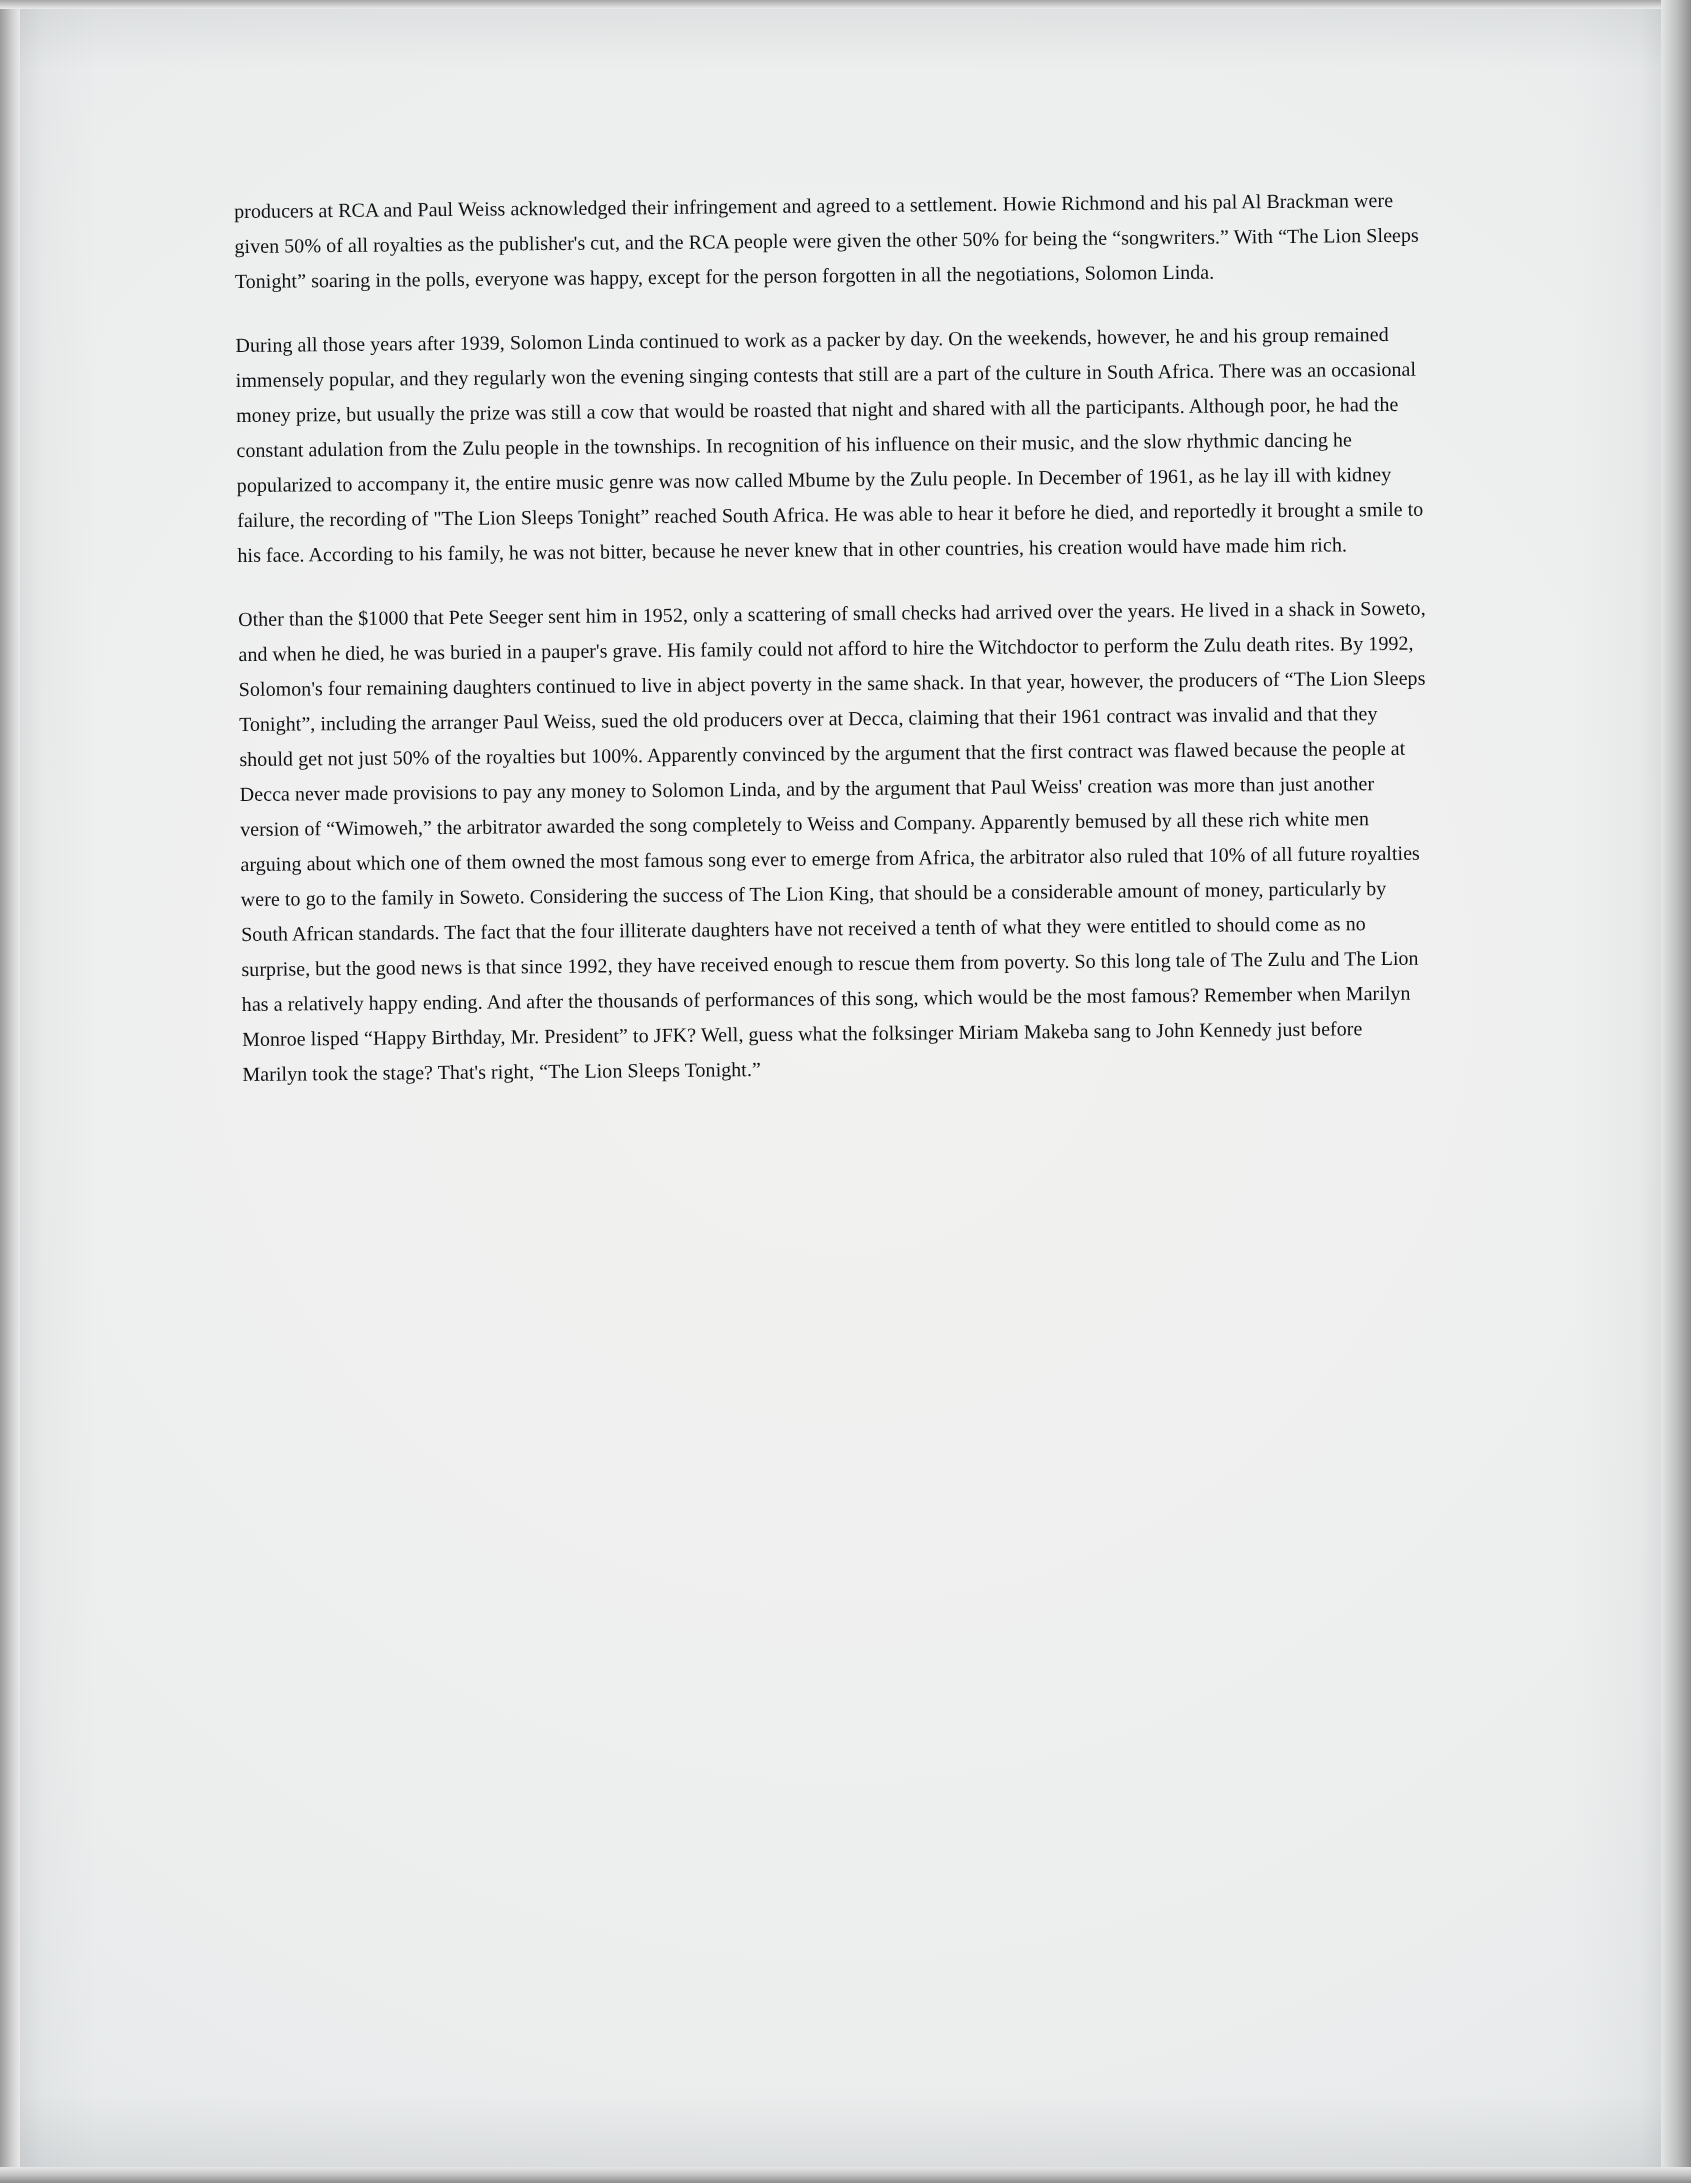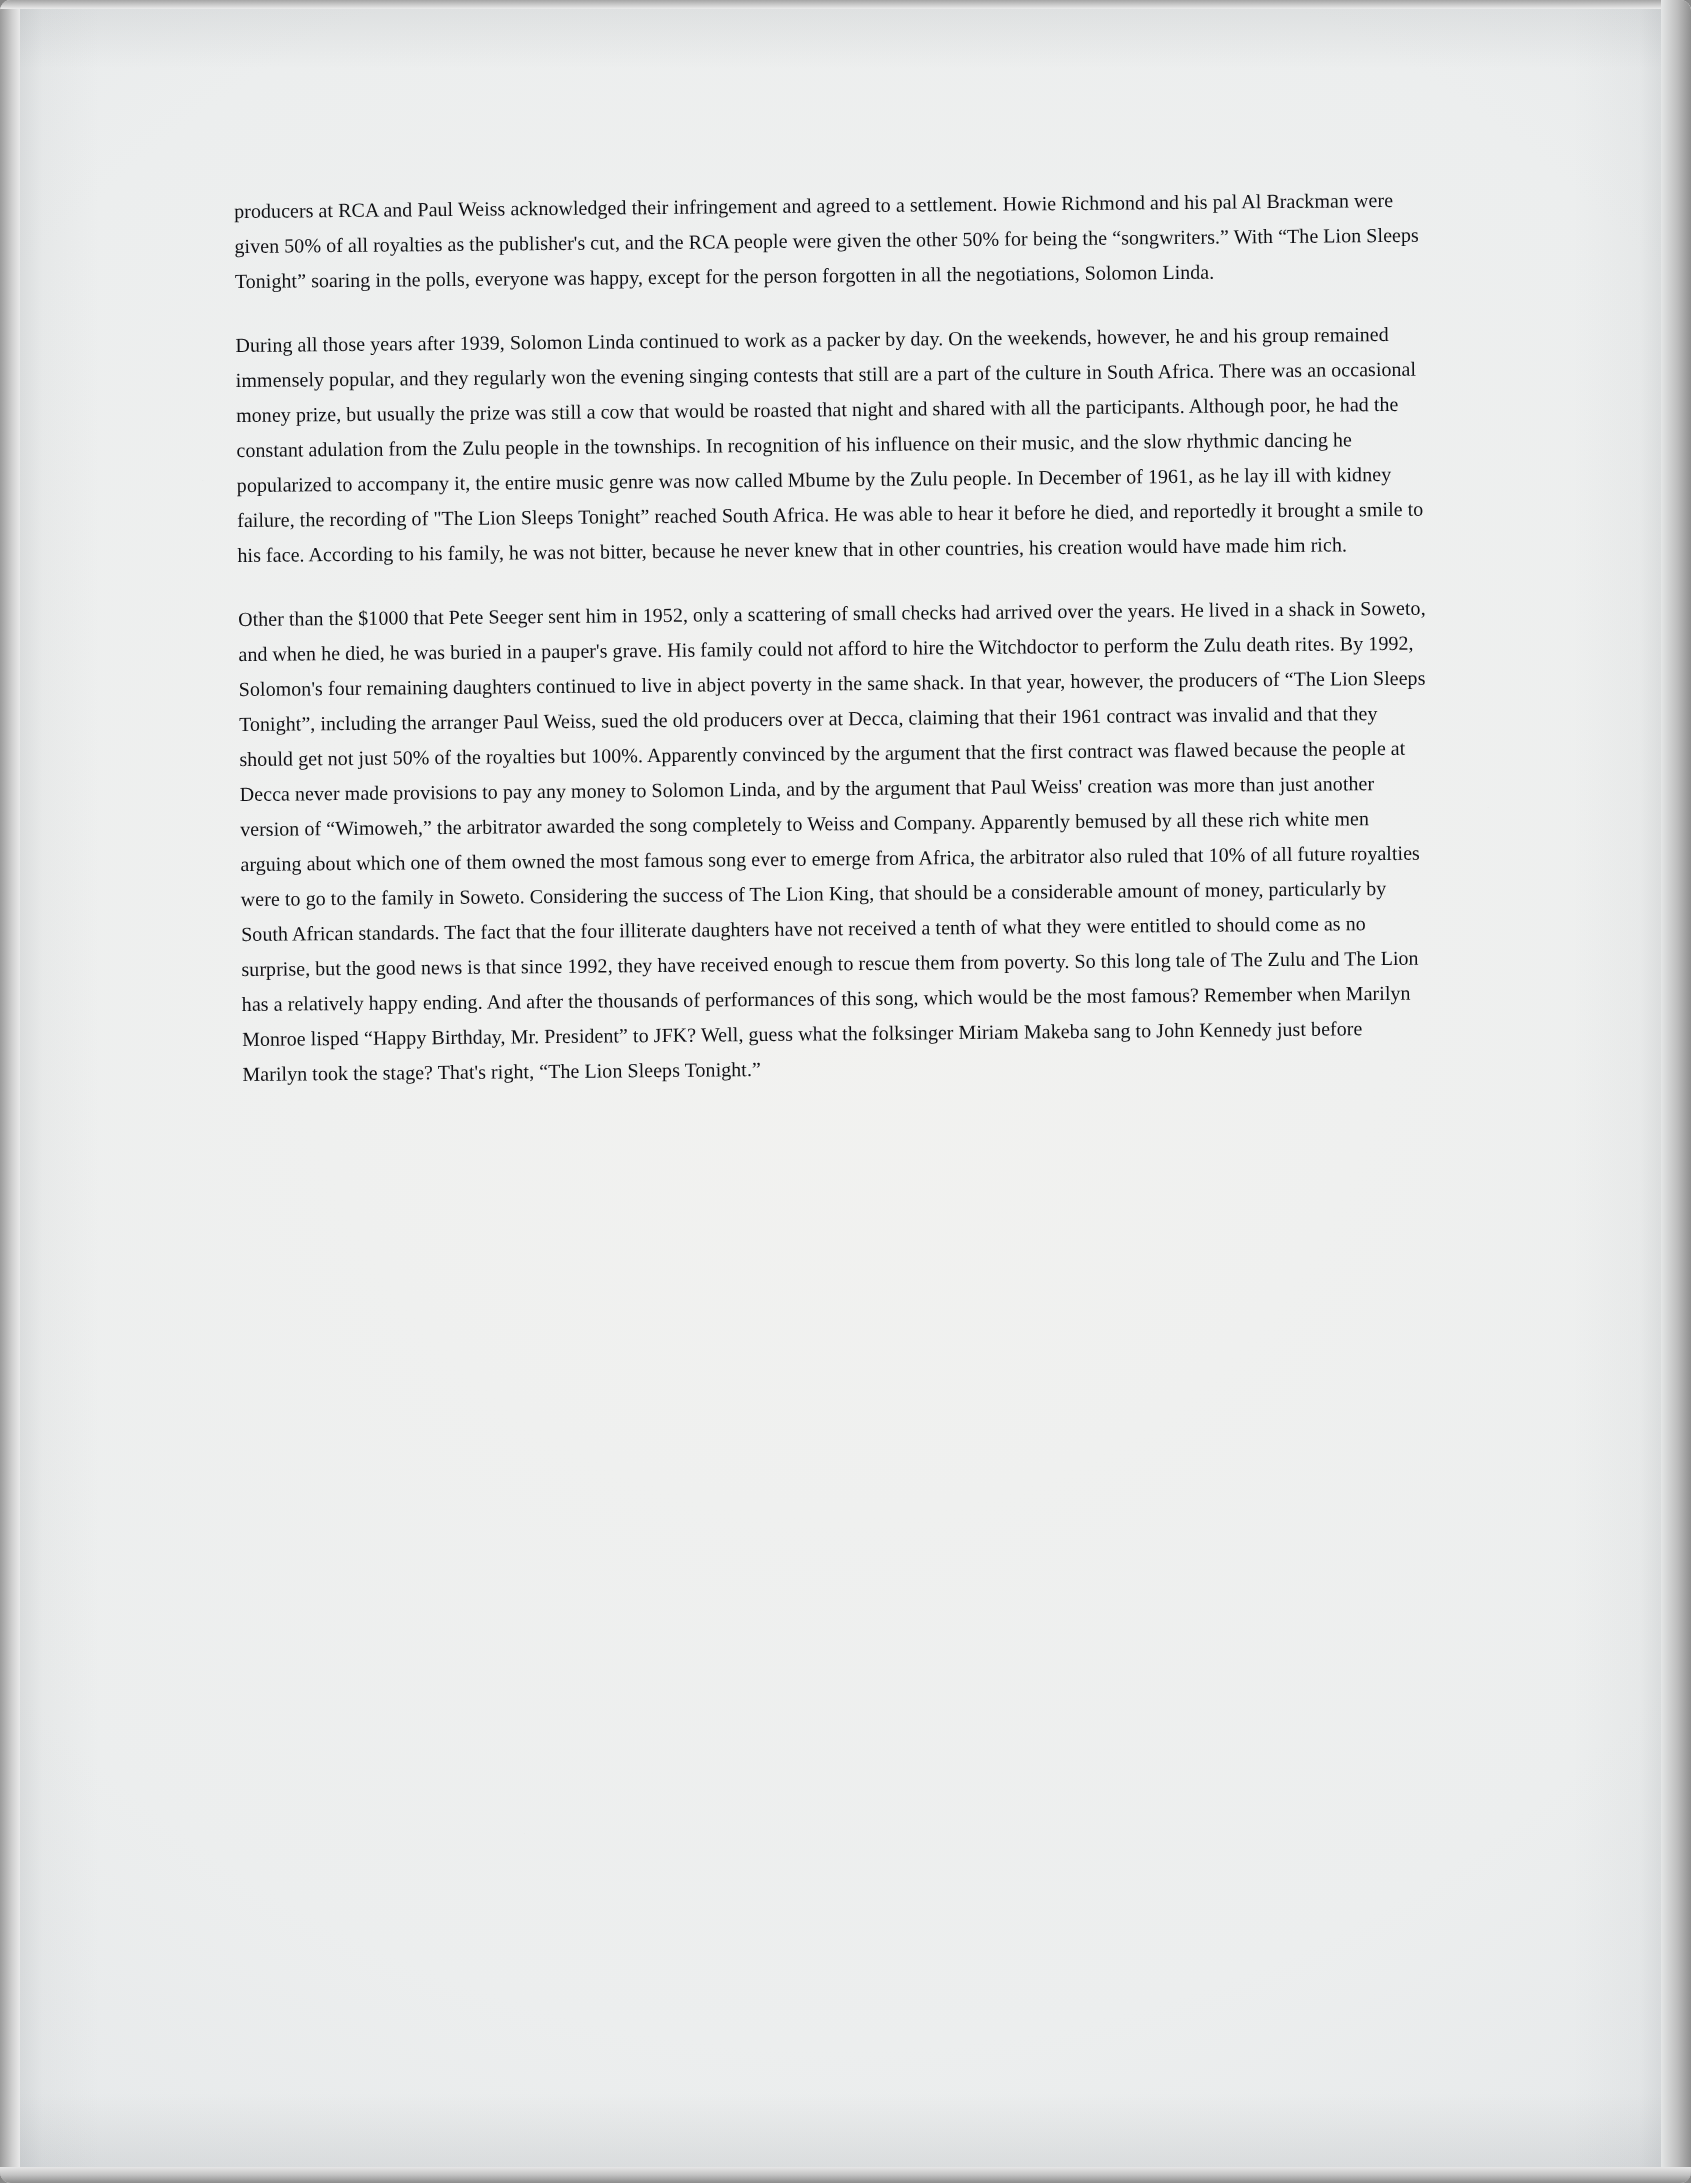--- a/index.html
+++ b/index.html
@@ -11,21 +11,20 @@
     width: 1691px;
     height: 2183px;
     font-family: "Liberation Serif", serif;
   }
   #page {
     position: relative;
     width: 1691px;
     height: 2183px;
     background: #ffffff;
     overflow: hidden;
-    border-radius: 11px;
   }
   
   #paper {
     position: absolute;
     left: 20px;
     top: 9px;
     width: 1642px;
     height: 2159px;
     background:
       radial-gradient(ellipse 120% 90% at 50% 45%, #f2f2f0 0%, #eceeee 55%, #e3e6e8 85%, #dcdfe2 100%);

